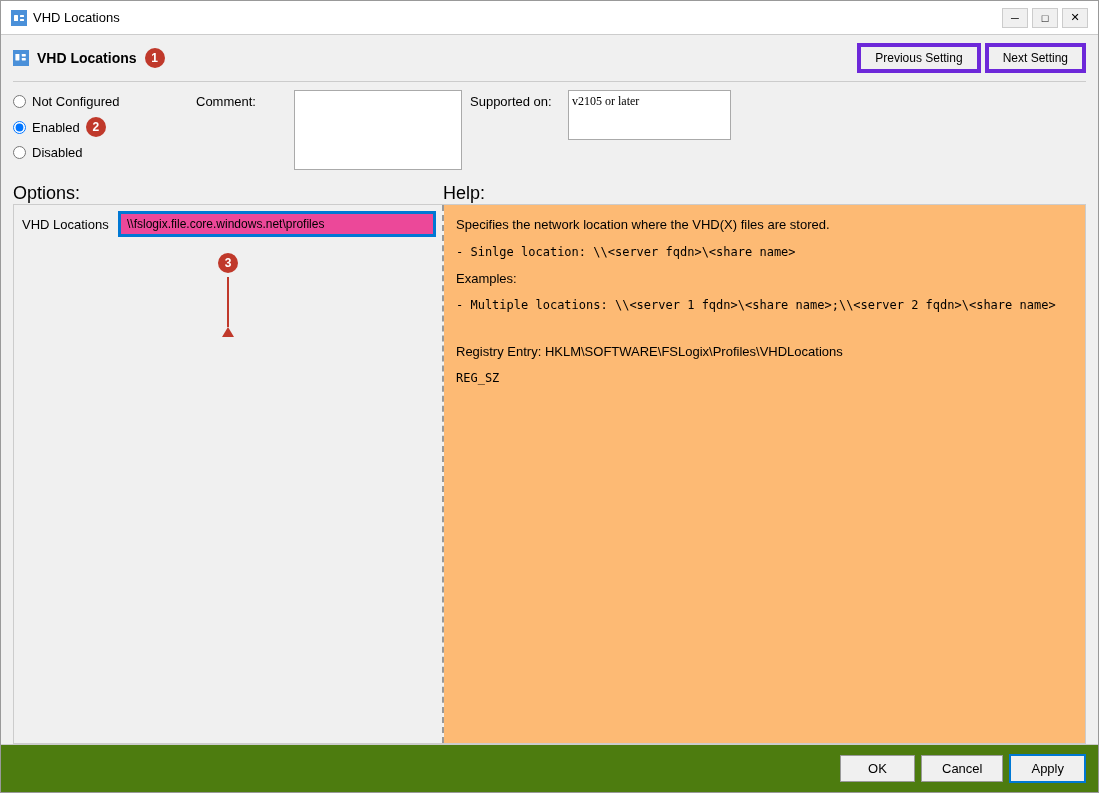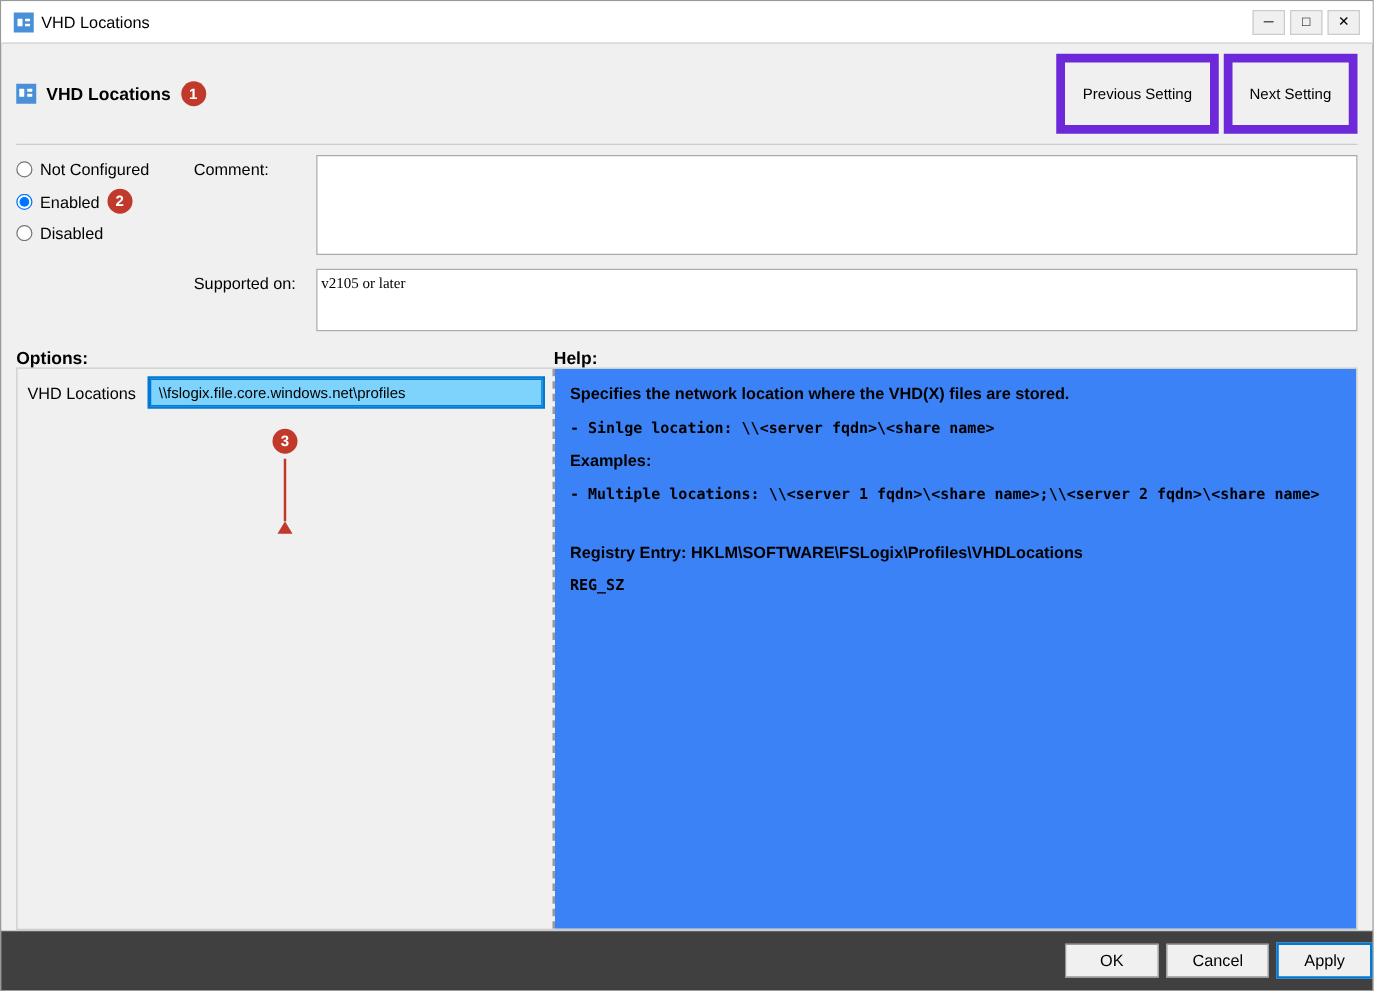--- a/index.html
+++ b/index.html
@@ -98,23 +98,23 @@
       font-weight: bold;
       display: flex;
       align-items: center;
       justify-content: center;
     }
     .header-buttons {
       display: flex;
       gap: 4px;
     }
     .nav-btn {
-      padding: 18px 14px;
+      padding: 4px 14px;
       background: #f0f0f0;
-      border: 7px solid #6d28d9;
+      border: 4px solid #6d28d9;
       cursor: pointer;
       font-size: 12px;
     }
     .config-section {
       display: flex;
       gap: 12px;
       margin-bottom: 10px;
     }
     .radio-group {
       display: flex;
@@ -128,22 +128,23 @@
       align-items: center;
       gap: 6px;
       cursor: pointer;
     }
     .radio-item input[type="radio"] {
       cursor: pointer;
     }
     .form-fields {
       flex: 1;
       display: flex;
-      flex-direction: column;
-      gap: 8px;
+      flex-direction: row;
+      gap: 8px;
+      margin-left: 41px;
     }
     .field-row {
       display: flex;
       align-items: flex-start;
       gap: 8px;
     }
     .field-label {
       min-width: 90px;
       padding-top: 4px;
       font-size: 13px;
@@ -196,21 +197,21 @@
     }
     .vhd-location-label {
       font-size: 13px;
       min-width: 90px;
     }
     .vhd-input {
       flex: 1;
       border: 1px solid #0078d4;
       padding: 3px 6px;
       font-size: 12px;
-      background: #7dd3fc;
+      background: #ec4899;
       outline: 2px solid #0078d4;
     }
     .annotation-container {
       position: relative;
       margin-top: 10px;
       display: flex;
       align-items: flex-start;
       justify-content: center;
     }
     .arrow-annotation {
@@ -227,56 +228,55 @@
       width: 0;
       height: 0;
       border-left: 6px solid transparent;
       border-right: 6px solid transparent;
       border-bottom: 10px solid #c0392b;
     }
     .help-panel {
       flex: 1;
       padding: 10px 12px;
       overflow-y: auto;
-      background: #3b82f6;
+      background: #fdba74;
       font-size: 13px;
       line-height: 1.5;
-      font-weight: bold;
     }
     .help-text {
       margin-bottom: 8px;
     }
     .help-code {
       font-family: monospace;
       font-size: 12px;
     }
     .footer {
       display: flex;
       justify-content: flex-end;
       align-items: center;
       gap: 6px;
-      padding: 8px 0;
+      padding: 8px 12px;
       border-top: 1px solid #ccc;
-      background: #404040;
+      background: #4d7c0f;
       height: 48px;
     }
     .footer-btn {
       padding: 5px 20px;
       border: 1px solid #999;
       background: #f0f0f0;
       cursor: pointer;
       font-size: 13px;
       min-width: 75px;
     }
     .footer-btn.apply {
       border: 2px solid #0078d4;
     }
     .panel-title {
-      font-size: 14px;
-      font-weight: bold;
+      font-size: 18px;
+      font-weight: normal;
       padding: 4px 0;
     }
     .panels-titles {
       display: flex;
       gap: 0;
     }
     .options-title-cell {
       width: 430px;
       min-width: 430px;
     }

